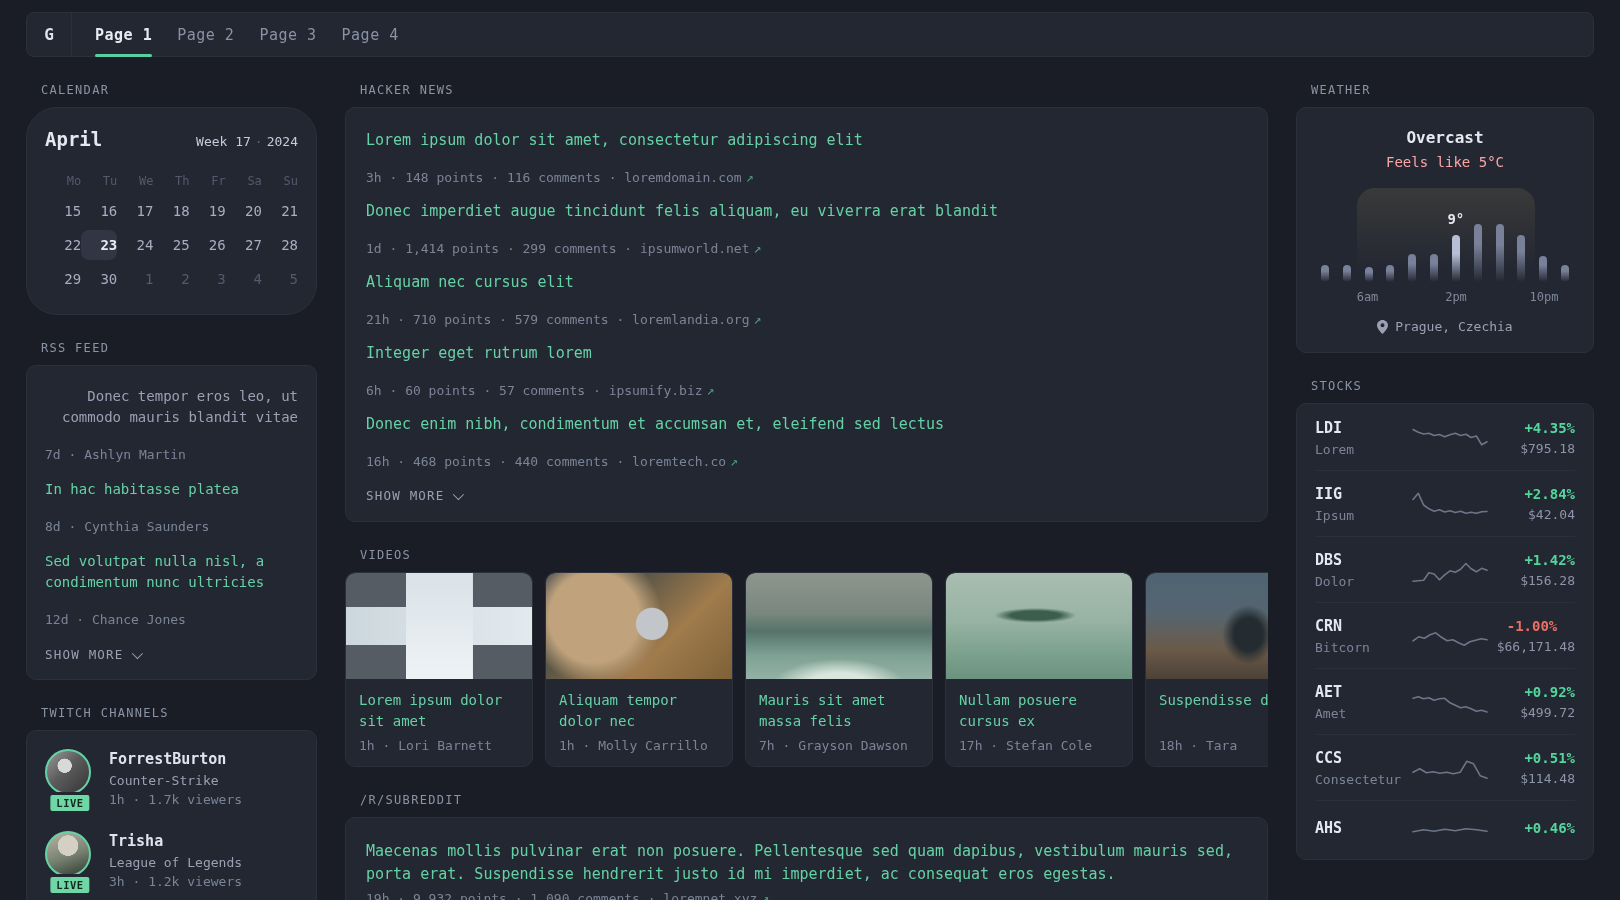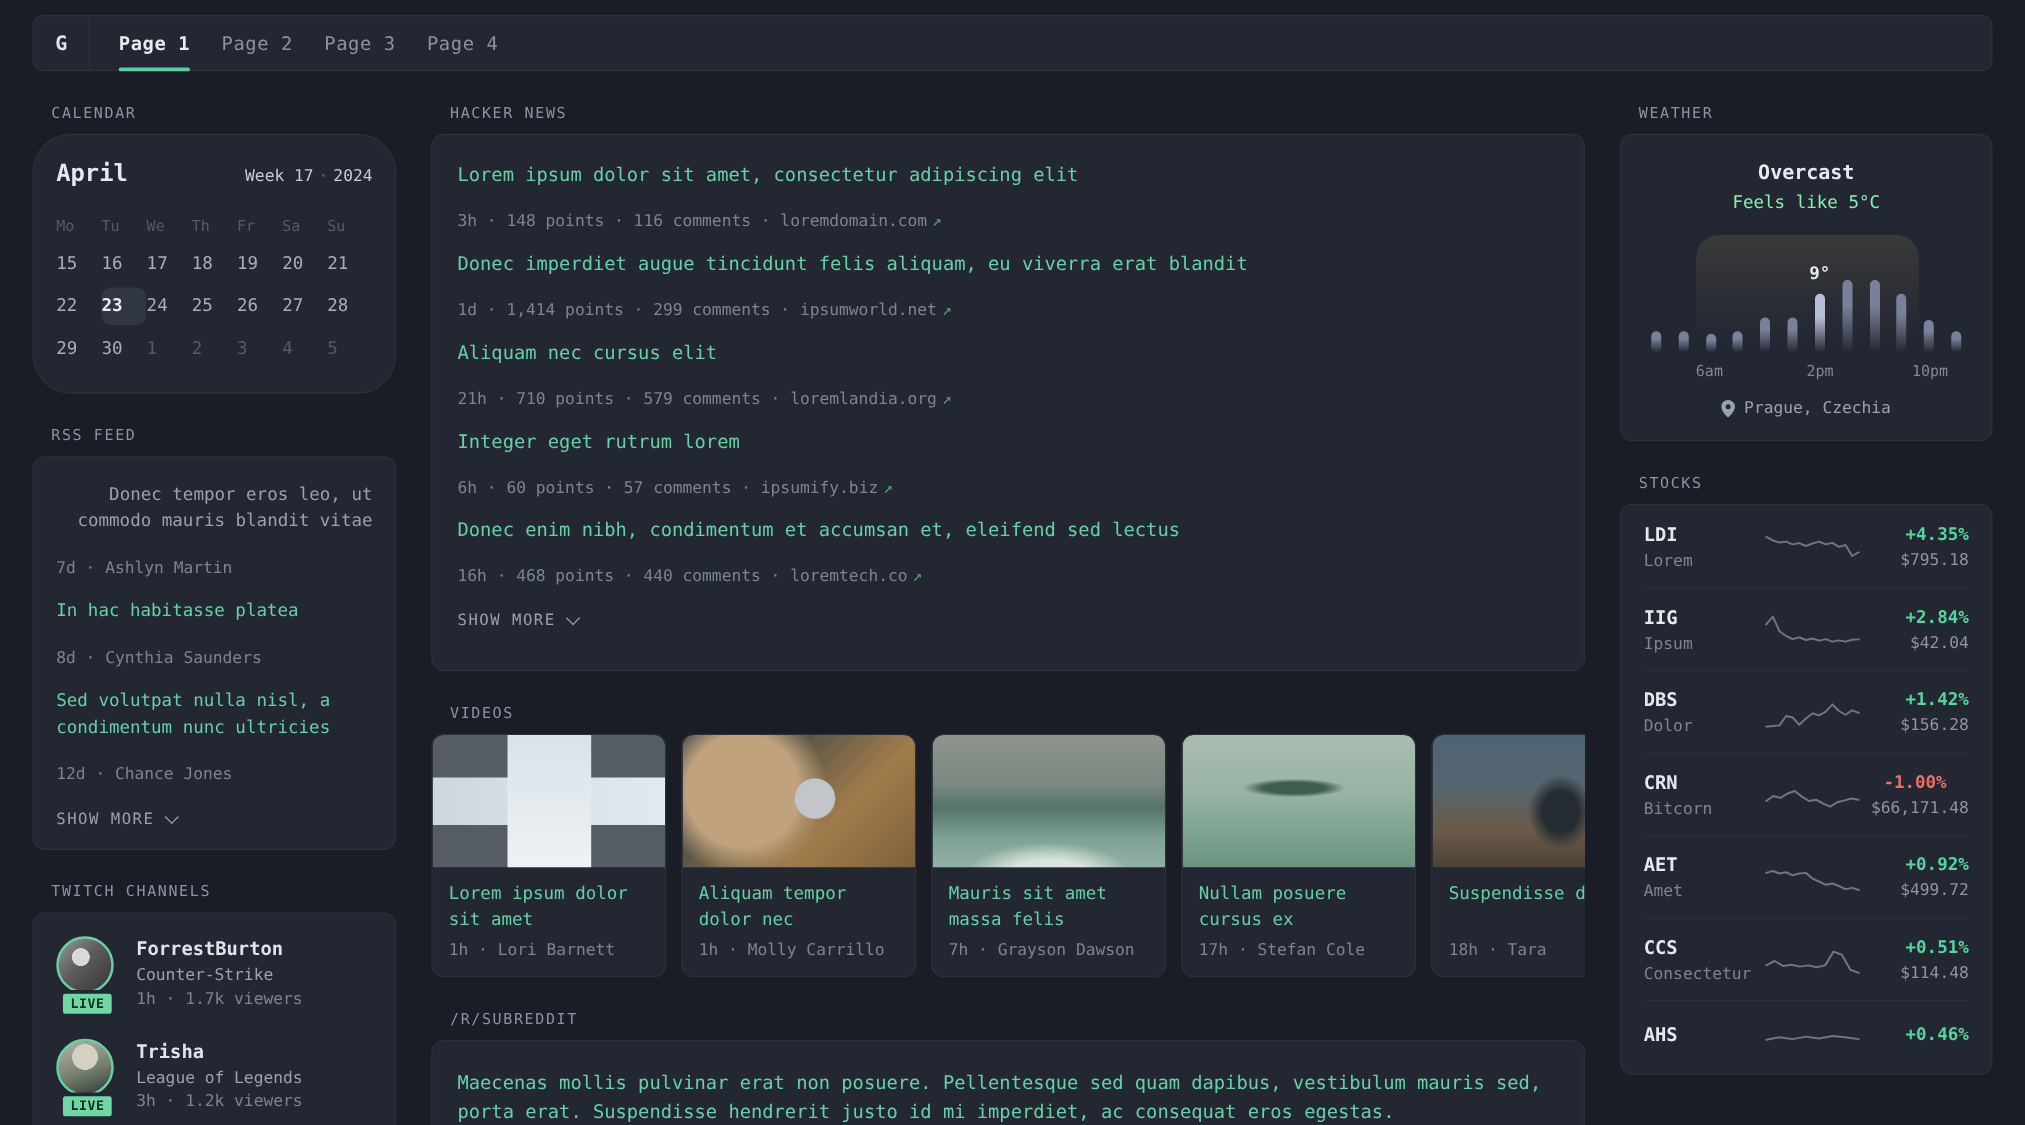--- a/index.html
+++ b/index.html
@@ -40,33 +40,33 @@
   .card {
     background:#232732; border:1px solid #2c303b; border-radius:10px;
   }
 
   
   .cal { padding:20px 18px 20px;border-radius:31px; }
   .cal-head { display:flex; justify-content:space-between; align-items:baseline; }
   .cal-month { font-size:19px; font-weight:bold; color:#e4e8f0; }
   .cal-week { font-size:13px; color:#c6ccdb; }
   .cal-week .sep { color:#5a6275; margin:0 4px; }
-  .cal-grid { display:grid; grid-template-columns:repeat(7,1fr); row-gap:4px; margin-top:20px; text-align:left; }
+  .cal-grid { display:grid; grid-template-columns:repeat(7,1fr); row-gap:4px; margin-top:20px; text-align:right; }
   .cal-wd { font-size:12px; color:#525a6d; height:22px; line-height:22px; }
   .cal-day { font-size:14px; color:#a7aec1; height:30px; line-height:30px; border-radius:8px; }
   .cal-day.dim { color:#525a6d; }
   .cal-day.selected { background:#303644; color:#e9ecf3; font-weight:bold; }
 
   
   .feed { padding:20px 18px 16px; }
   .feed-item { margin-bottom:17px; }
   .feed-title { font-size:14px; line-height:21px; color:#65d1a5; cursor:pointer; }
   .feed-title.muted { color:#99a1b3;text-align:right; }
   .feed-meta { font-size:13px; color:#7b8497; margin-top:19px; }
-  .hn { padding:22px 20px 32px; }
+  .hn { padding:22px 20px 17px; }
   .hn .feed-item { margin-bottom:16px; }
   .hn .feed-title { font-size:15px; }
   .feed-meta .domain { color:#7b8497; cursor:pointer; }
   .feed-meta .arrow { color:#54a083; margin-left:4px; }
   .show-more {
     display:inline-flex; align-items:center; gap:8px; font-size:12.5px; letter-spacing:1.2px;
     color:#98a0b2; cursor:pointer; margin-top:2px;
   }
   .chev {
     width:8px; height:8px; border-right:1.6px solid #98a0b2; border-bottom:1.6px solid #98a0b2;
@@ -115,21 +115,21 @@
   .vid-meta { font-size:13px; color:#7b8497; margin-top:6px; white-space:nowrap; overflow:hidden; }
 
   
   .reddit { padding:22px 20px; min-height:150px; }
   .reddit .feed-title { font-size:15px; line-height:23px; }
   .reddit .feed-meta { margin-top:5px; }
 
   
   .weather { padding:20px 0 18px; text-align:center; }
   .w-cond { font-size:16px; font-weight:bold; color:#e6e9f1; }
-  .w-feels { font-size:14px; color:#86efac; margin-top:7px; }
+  .w-feels { font-size:14px; color:#fca5a5; margin-top:7px; }
   .w-chart { position:relative; width:250px; height:92px; margin:20px auto 0; }
   .w-day {
     position:absolute; left:37px; width:178px; top:-2px; bottom:0; border-radius:18px;
     background:linear-gradient(180deg, rgba(190,170,100,0.14) 0%, rgba(190,170,100,0.05) 55%, rgba(190,170,100,0) 90%);
   }
   .w-bars { position:absolute; inset:0; display:flex; align-items:flex-end; justify-content:space-between; padding:0 1px; }
   .wbar {
     position:relative; width:8px; border-radius:4px;
     background:linear-gradient(180deg,#79819a 0%, #79819a 35%, rgba(121,129,154,0) 100%);
   }

